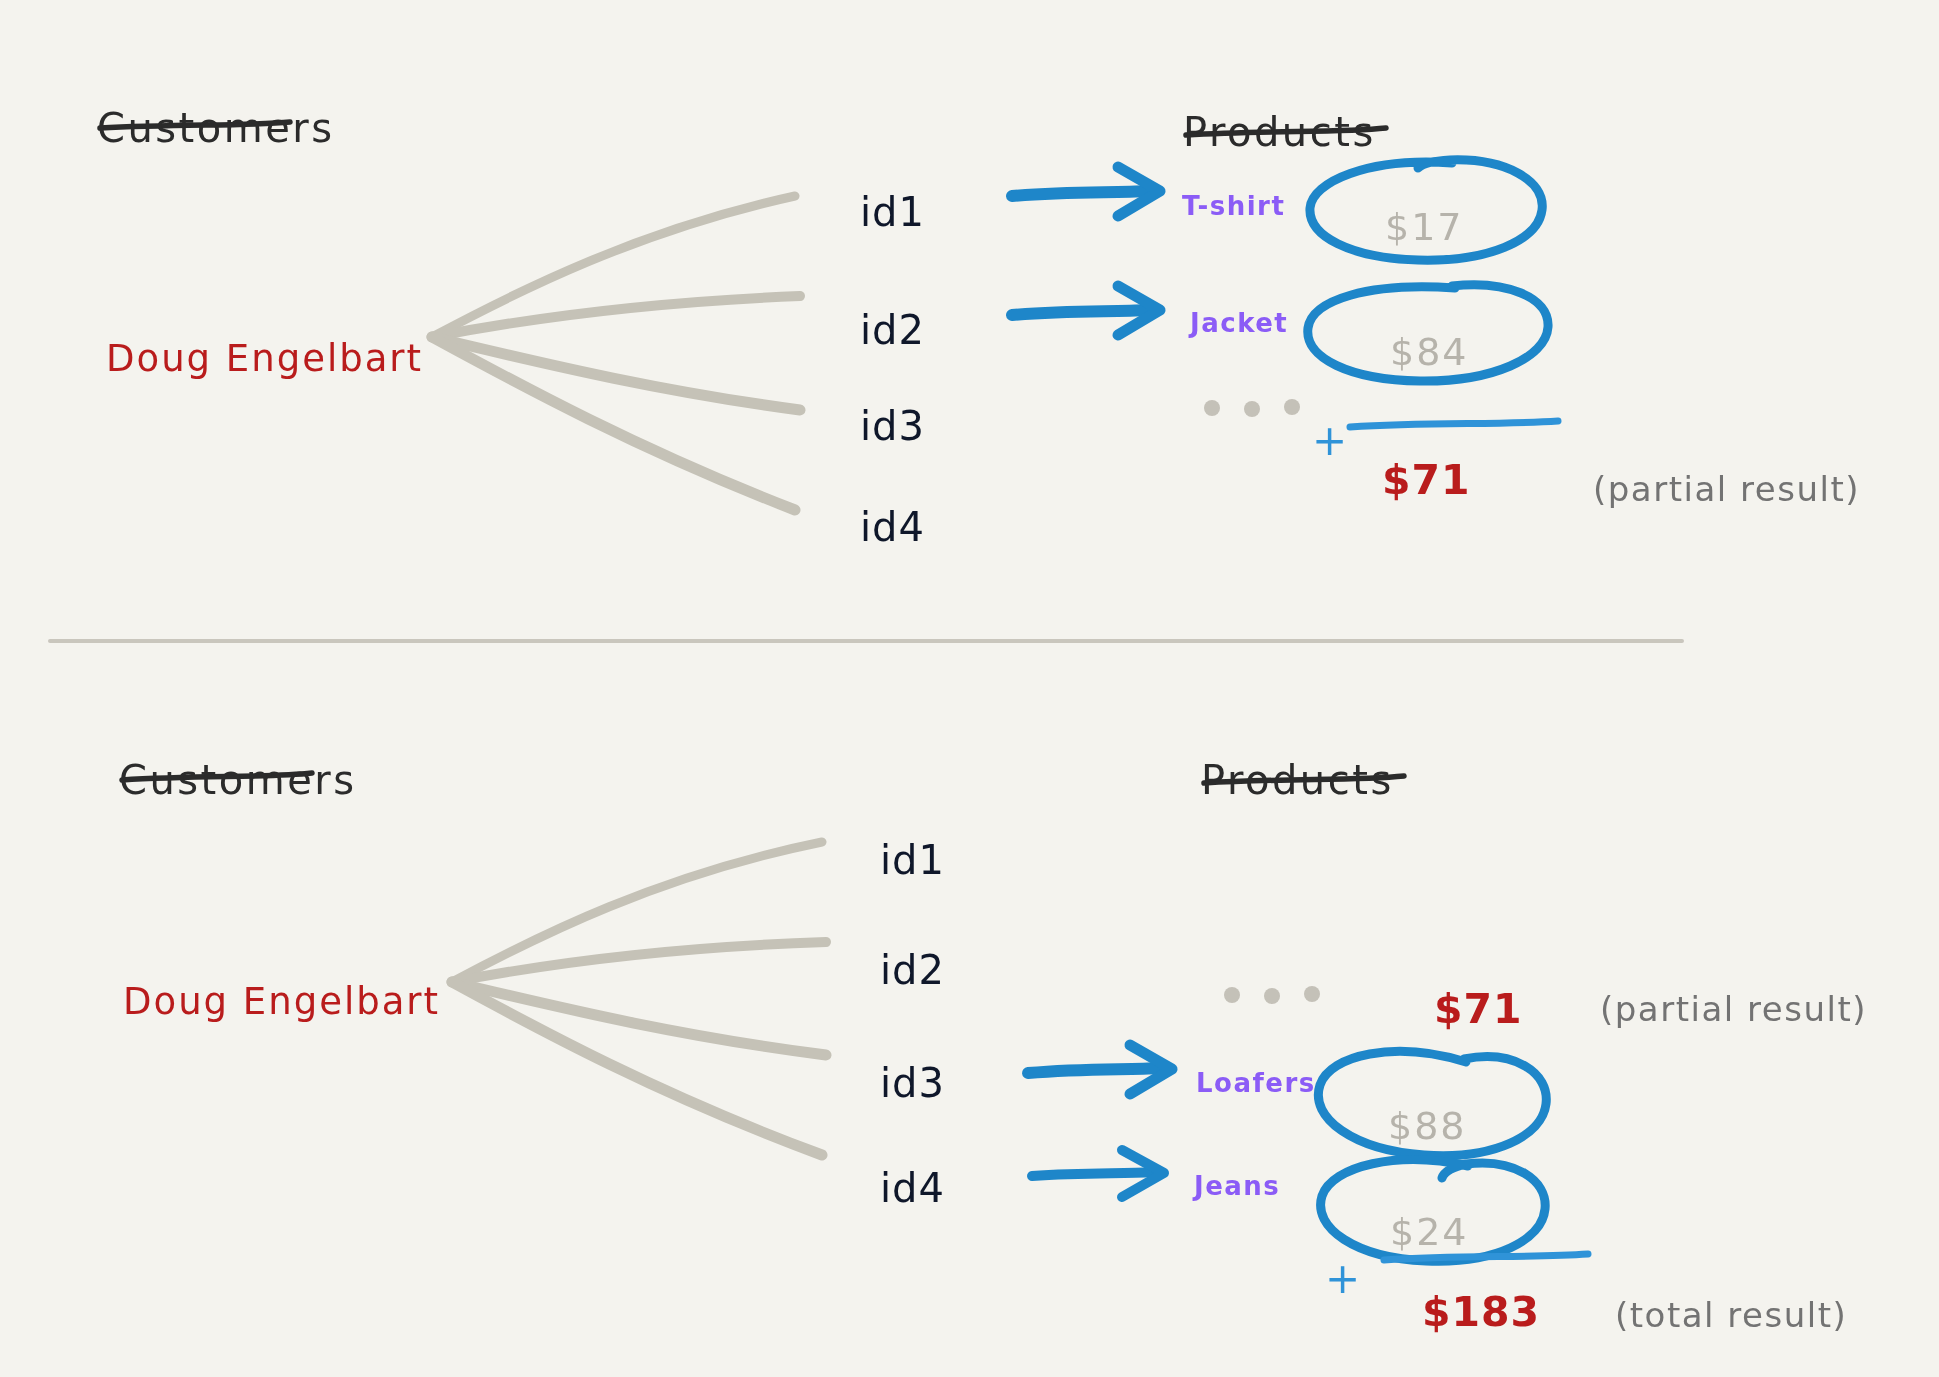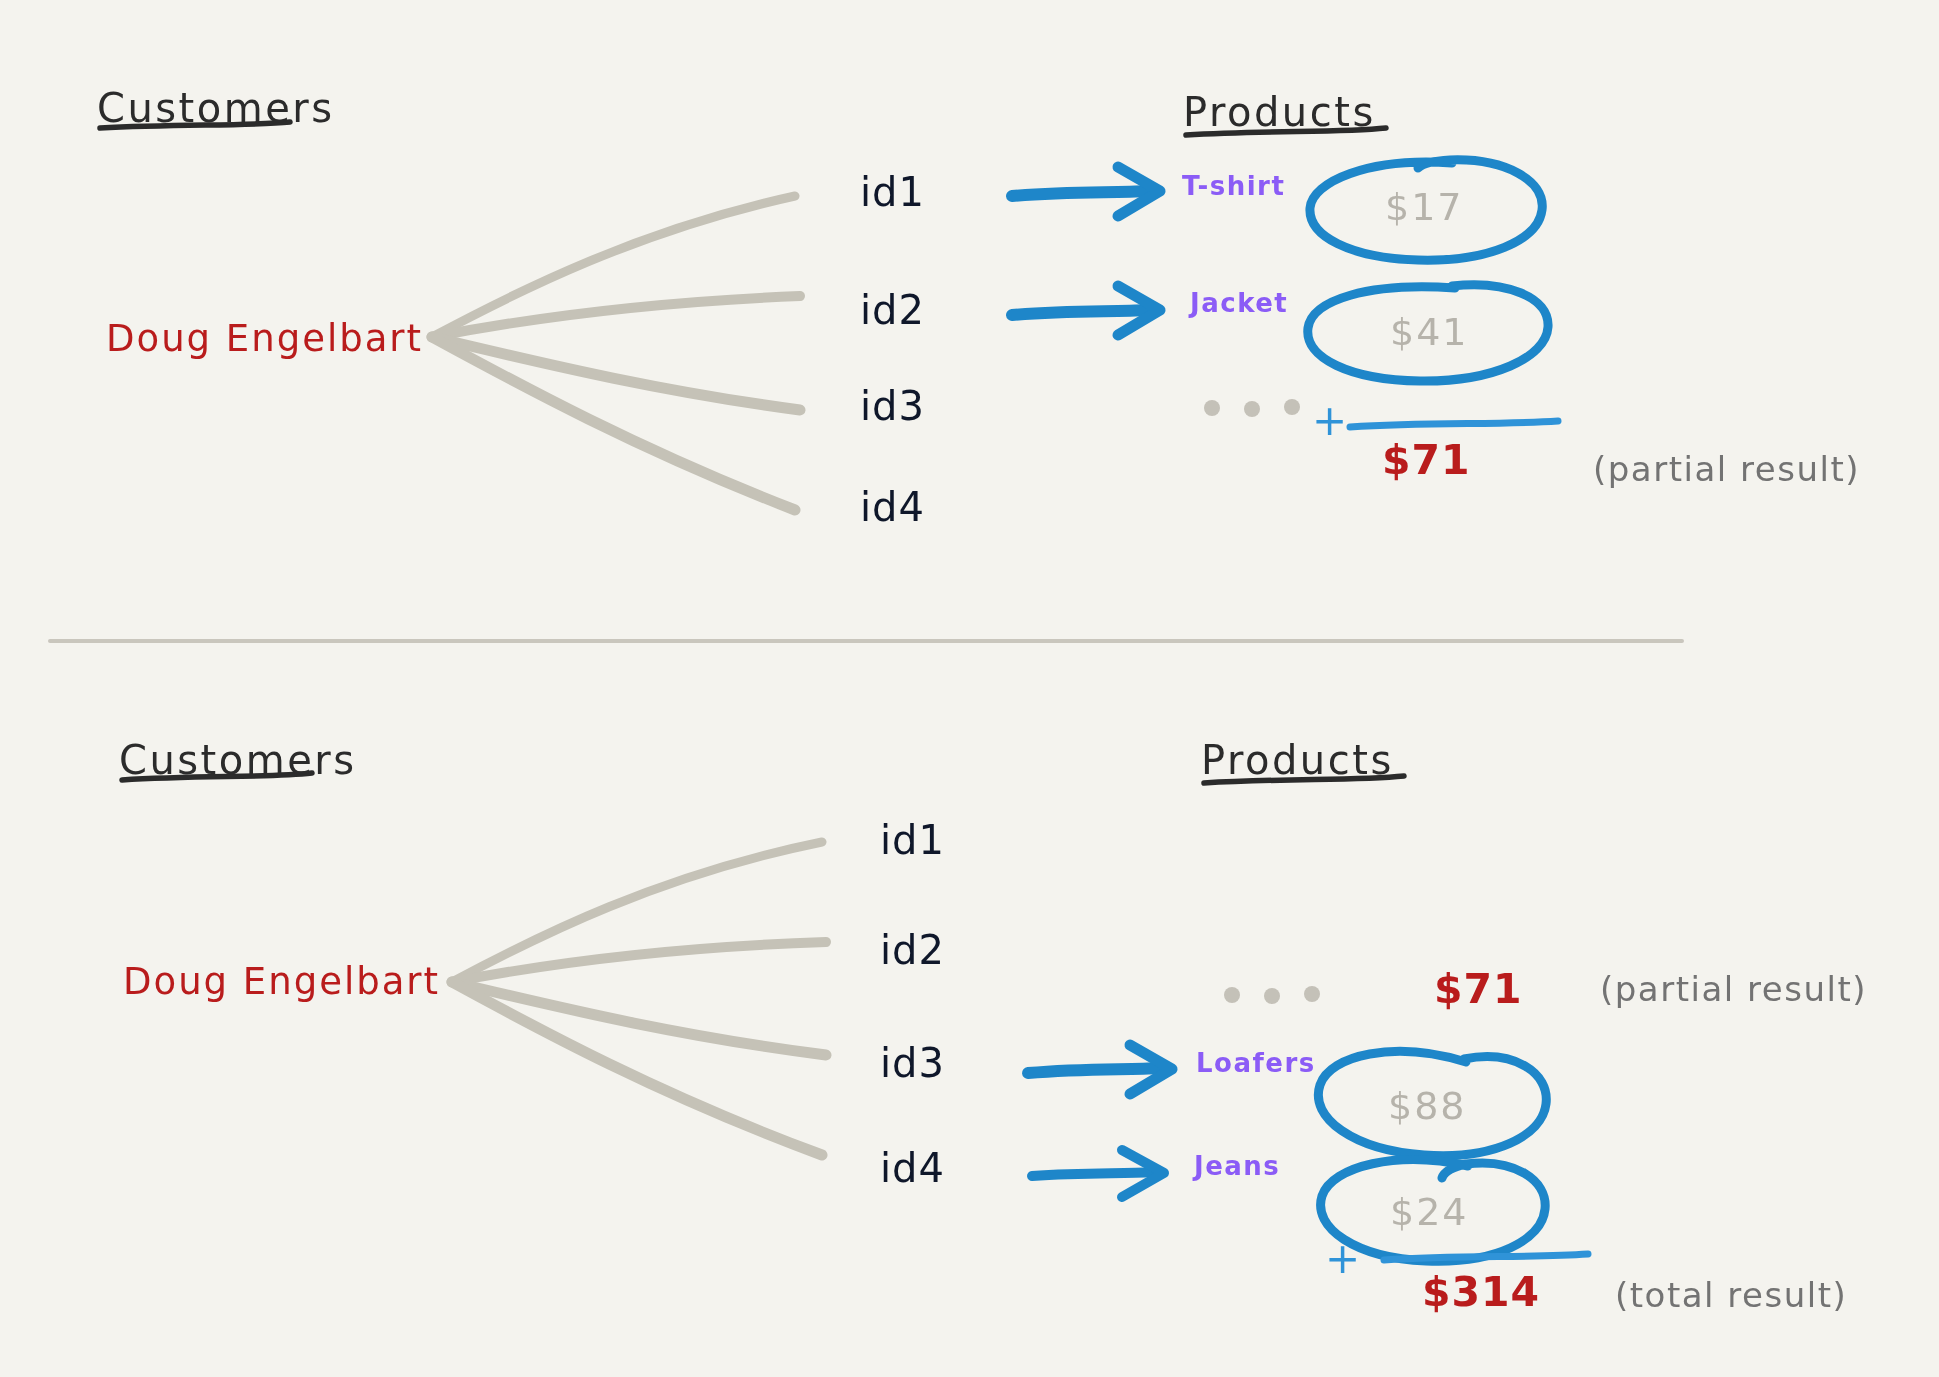--- a/index.html
+++ b/index.html
@@ -28,20 +28,21 @@
   .lbl {
     position: absolute;
     white-space: nowrap;
     line-height: 1;
   }
   
   .hand {
     font-family: "DejaVu Sans", sans-serif;
     font-weight: 400;
     letter-spacing: 1.5px;
+    margin-top: 20px;
   }
   .section-title {
     font-size: 40px;
     color: #2b2b2b;
     font-weight: 500;
     letter-spacing: 2.5px;
   }
   .customer-name {
     font-size: 37px;
     color: #b91c1c;
@@ -171,21 +172,21 @@
 
   <div class="lbl hand id-label" style="left:860px; top:172px;">id1</div>
   <div class="lbl hand id-label" style="left:860px; top:290px;">id2</div>
   <div class="lbl hand id-label" style="left:860px; top:386px;">id3</div>
   <div class="lbl hand id-label" style="left:860px; top:487px;">id4</div>
 
   <div class="lbl hand product-name" style="left:1182px; top:173px;">T-shirt</div>
   <div class="lbl hand product-name" style="left:1190px; top:290px;">Jacket</div>
 
   <div class="lbl hand price-value" style="left:1385px; top:188px;">$17</div>
-  <div class="lbl hand price-value" style="left:1390px; top:313px;">$41</div>
+  <div class="lbl hand price-value" style="left:1390px; top:313px;">$84</div>
 
   <div class="lbl hand plus-sign" style="left:1312px; top:400px;">+</div>
   <div class="lbl hand result-value" style="left:1382px; top:440px;">$71</div>
   <div class="lbl hand result-note" style="left:1593px; top:452px;">(partial result)</div>
 
   <div class="lbl hand section-title" style="left:119px; top:740px;">Customers</div>
 
   <div class="lbl hand section-title" style="left:1201px; top:740px;">Products</div>
 
   <div class="lbl hand customer-name" style="left:123px; top:963px;">Doug Engelbart</div>
@@ -198,16 +199,16 @@
   <div class="lbl hand product-name" style="left:1196px; top:1050px;">Loafers</div>
   <div class="lbl hand product-name" style="left:1194px; top:1153px;">Jeans</div>
 
   <div class="lbl hand price-value" style="left:1388px; top:1087px;">$88</div>
   <div class="lbl hand price-value" style="left:1390px; top:1193px;">$24</div>
 
   <div class="lbl hand result-value" style="left:1434px; top:969px;">$71</div>
   <div class="lbl hand result-note" style="left:1600px; top:972px;">(partial result)</div>
 
   <div class="lbl hand plus-sign" style="left:1325px; top:1238px;">+</div>
-  <div class="lbl hand result-value" style="left:1422px; top:1272px;">$314</div>
+  <div class="lbl hand result-value" style="left:1422px; top:1272px;">$183</div>
   <div class="lbl hand result-note" style="left:1615px; top:1278px;">(total result)</div>
 
 </div>
 
 </body></html>

